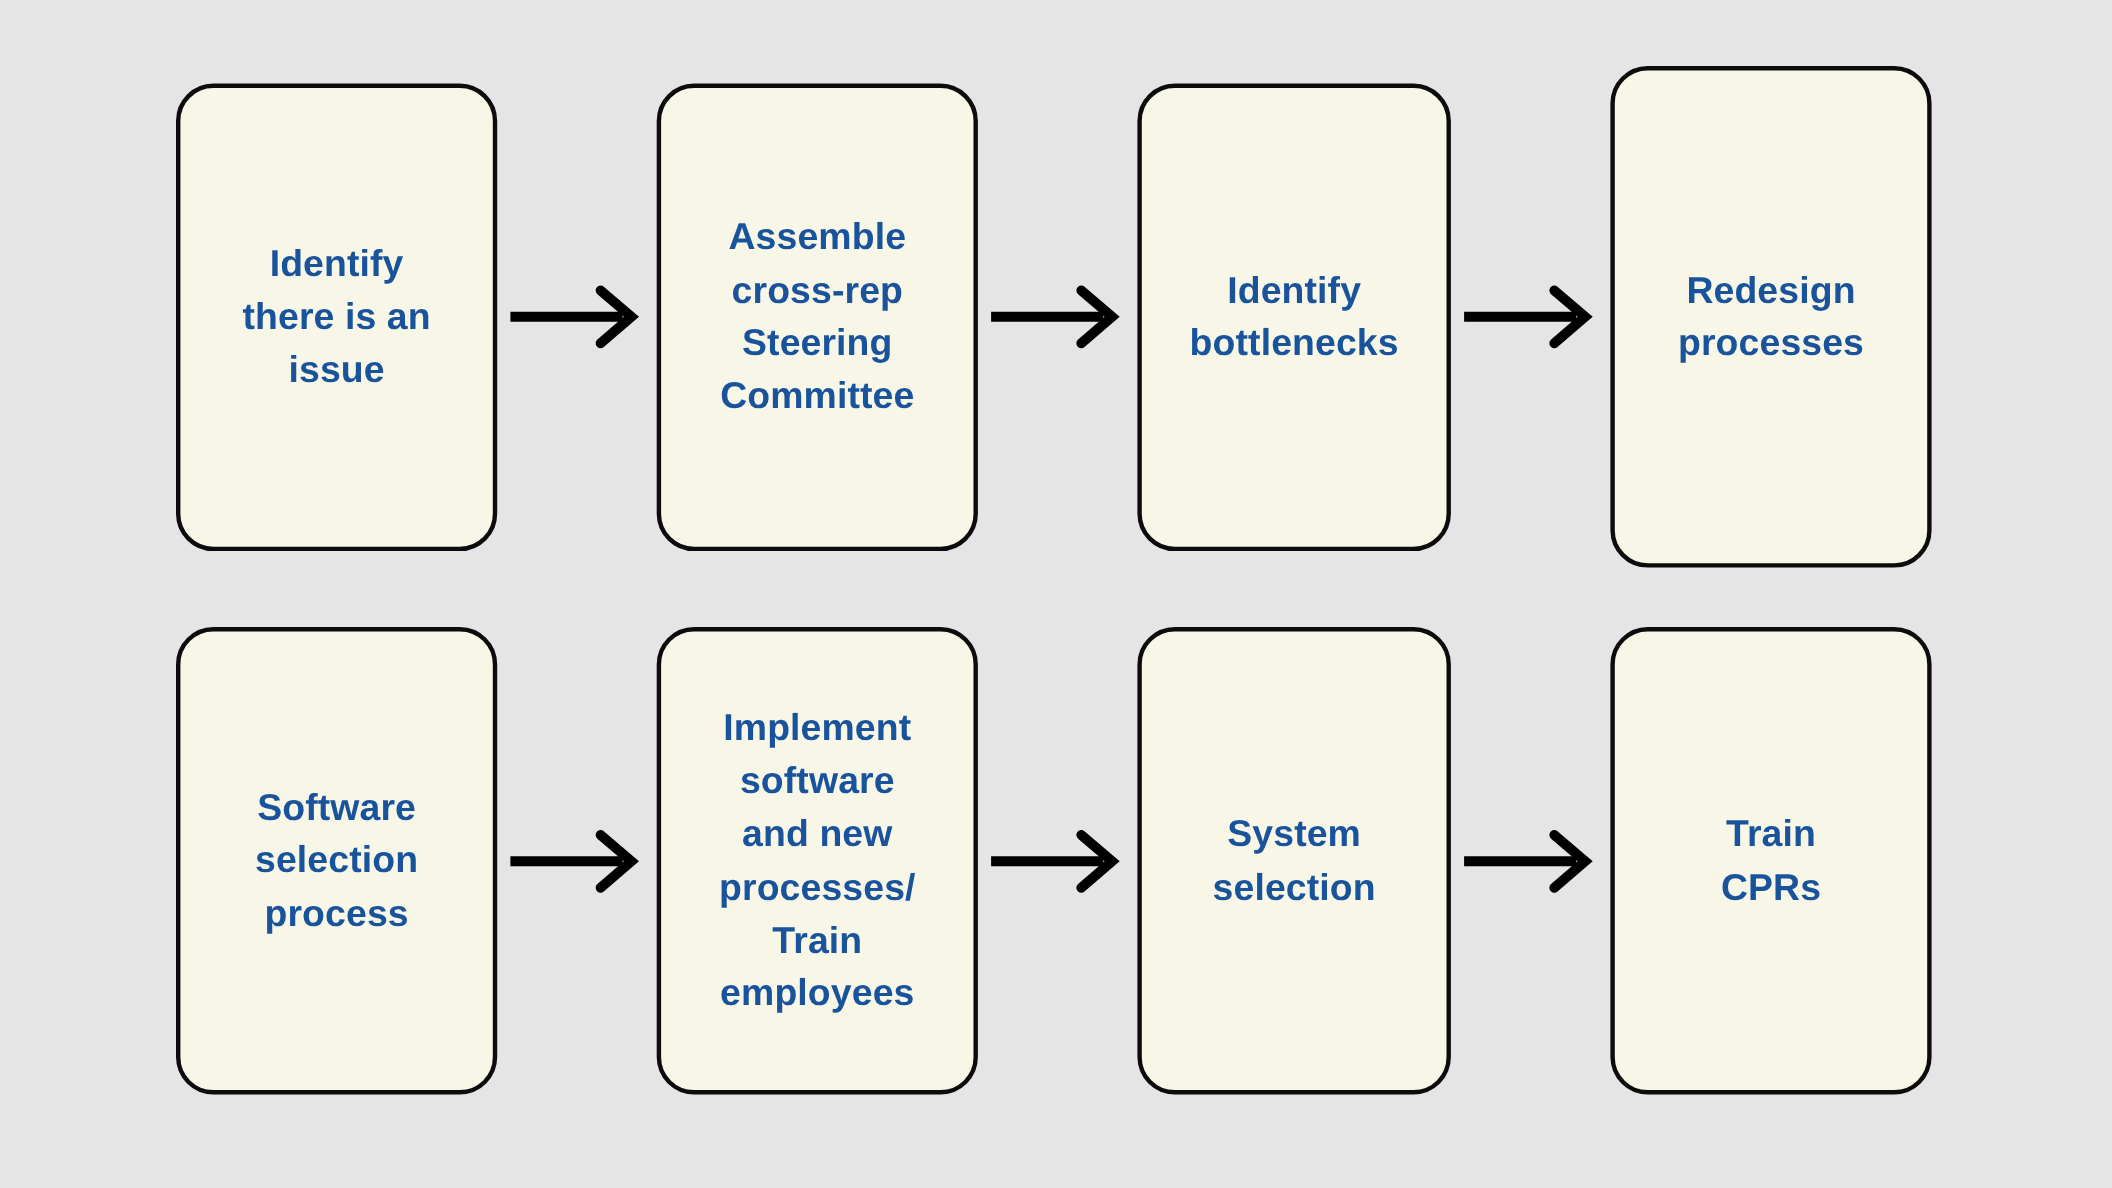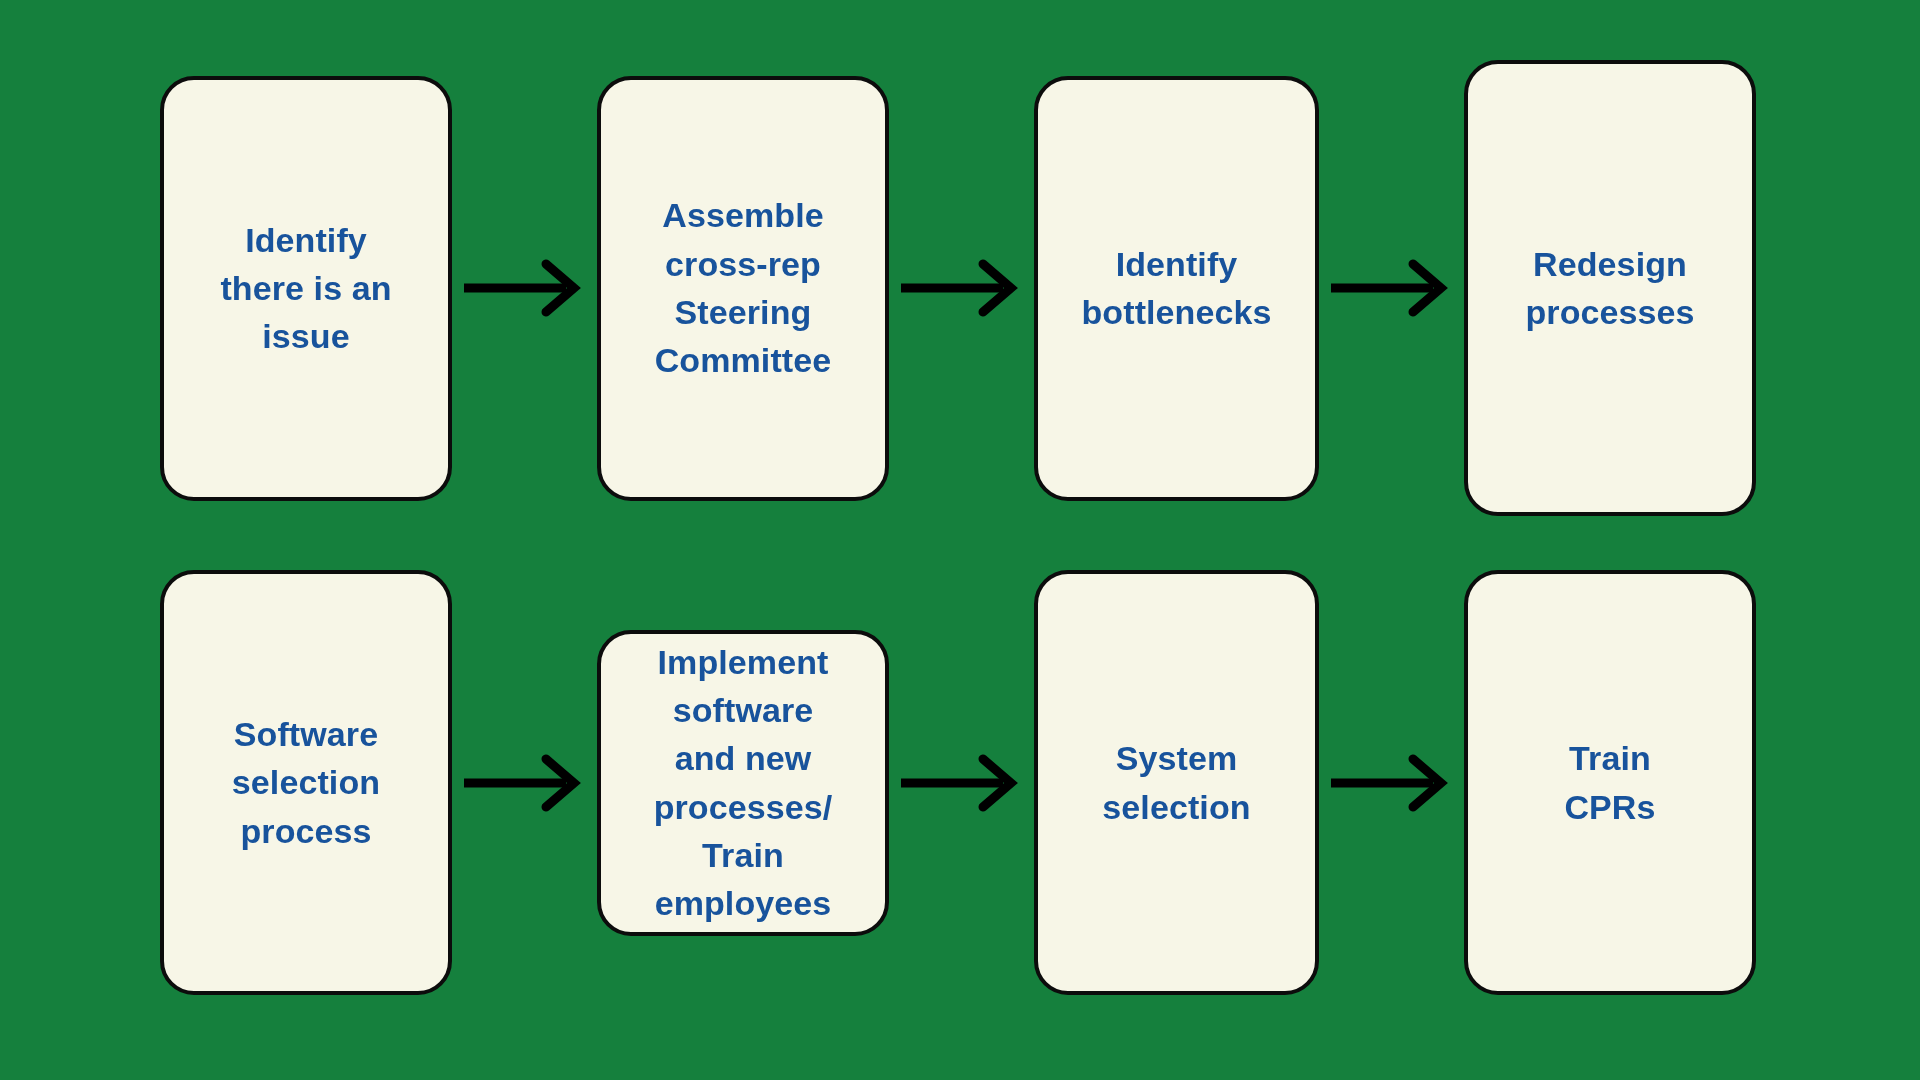--- a/index.html
+++ b/index.html
@@ -11,21 +11,21 @@
     width: 1920px;
     height: 1080px;
     overflow: hidden;
     font-family: "Liberation Sans", sans-serif;
   }
 
   #canvas {
     position: relative;
     width: 1920px;
     height: 1080px;
-    background: #15803d;
+    background: #e5e5e5;
   }
 
   .row {
     position: absolute;
     display: flex;
     align-items: center;
     left: 160px;
   }
 
   #row-1 { top: 60px; }
@@ -53,21 +53,21 @@
   }
 
   
   #row-1 .n1 { width: 292px; height: 425px; }
   #row-1 .n2 { width: 292px; height: 425px; }
   #row-1 .n3 { width: 285px; height: 425px; }
   #row-1 .n4 { width: 292px; height: 456px; }
 
   
   #row-2 .n1 { width: 292px; height: 425px; }
-  #row-2 .n2 { width: 292px; height: 306px; }
+  #row-2 .n2 { width: 292px; height: 425px; }
   #row-2 .n3 { width: 285px; height: 425px; }
   #row-2 .n4 { width: 292px; height: 425px; }
 
   .connector {
     width: 145px;
     height: 425px;
     display: flex;
     align-items: center;
     justify-content: center;
     flex: none;

